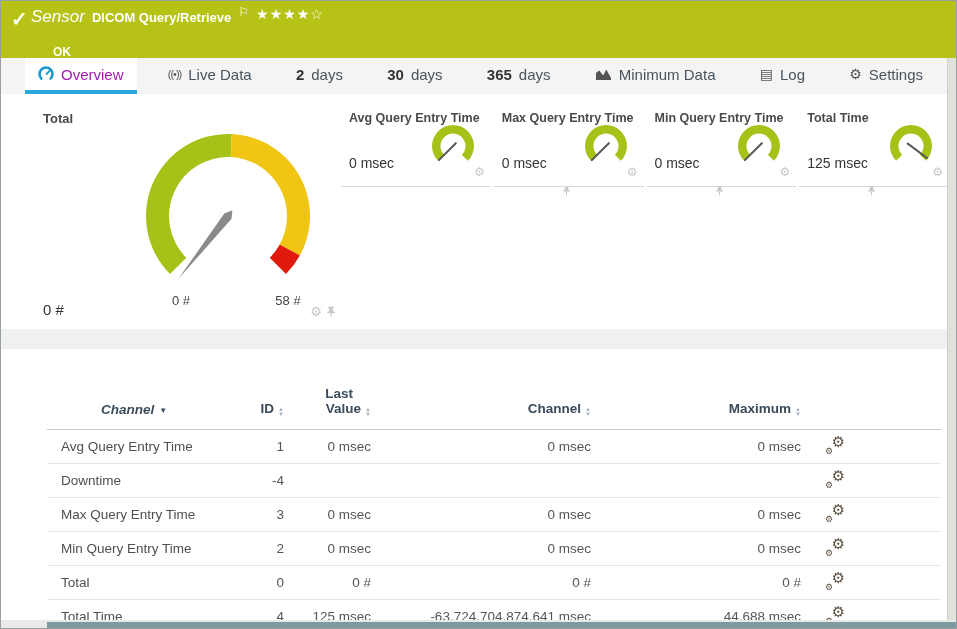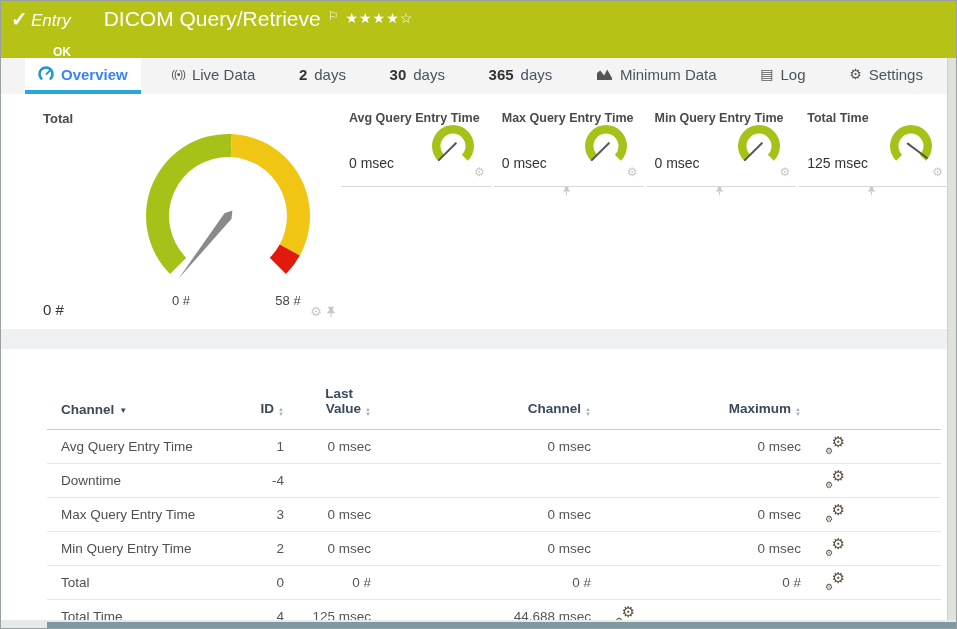--- a/index.html
+++ b/index.html
@@ -3,29 +3,29 @@
 <meta charset="utf-8">
 <style>
   html,body{margin:0;padding:0;background:#fff;font-family:"Liberation Sans",sans-serif;}
   .frame{position:relative;width:955px;height:627px;border:1px solid #98a0a0;overflow:hidden;background:#fff;}
 
   
   .topbar{position:absolute;left:0;top:0;right:0;height:57px;background:#b6c316;color:#fff;}
   .chk{position:absolute;left:10px;top:6px;font-size:20px;font-weight:bold;}
   .hline{position:absolute;left:30px;top:6px;display:flex;align-items:baseline;gap:7px;white-space:nowrap;}
   .kind{font-style:italic;font-size:17px;}
-  .ttl{font-size:21px;font-weight:normal;margin-left:26px;}
+  .ttl{font-size:13px;font-weight:bold;}
   .flag{font-size:12px;position:relative;top:-6px;}
   .stars{font-size:14px;letter-spacing:1px;position:relative;top:-3px;cursor:pointer;}
   .status{position:absolute;left:52px;top:44px;font-size:12px;font-weight:bold;}
 
   
   .tabbar{position:absolute;left:0;top:57px;right:0;height:36px;background:#f4f4f5;display:flex;justify-content:space-between;box-sizing:border-box;padding:0 20px 0 24px;}
   .tab{display:flex;align-items:center;gap:7px;padding:0 13px;font-size:15px;color:#4a545e;border-bottom:4px solid transparent;box-sizing:border-box;cursor:pointer;white-space:nowrap;}
-  .tab.active{background:#fff;border-bottom-color:#2ba6dc;color:#3b82f6;font-weight:bold;align-items:center;}
+  .tab.active{background:#fff;border-bottom-color:#2ba6dc;color:#a21caf;font-weight:normal;align-items:center;}
   .tab .num{font-weight:bold;color:#333;}
   .tab .ticon{color:#555;display:inline-flex;align-items:center;font-size:14px;}
   .tab .live-glyph{font-size:11px;letter-spacing:-1px;}
 
   
   .gaugesec{position:absolute;left:32px;top:100px;width:916px;height:228px;background:#fff;border-bottom:1px solid #d5d5d5;}
   .ptitle{position:absolute;left:10px;top:10px;font-size:13px;font-weight:bold;color:#4a4a4a;}
   .bigpanel{position:absolute;left:0;top:0;width:308px;height:228px;}
   .bigsvg{position:absolute;left:103px;top:23px;}
   .scale-lbl{position:absolute;width:44px;text-align:center;font-size:13px;color:#444;top:192px;}
@@ -43,21 +43,21 @@
   .mini svg{position:absolute;left:88px;top:20px;}
   .mini .gp{right:6px;top:64px;}
   .mini .gp .gear{font-size:12px;}
 
   .band{position:absolute;left:0;right:0;top:328px;height:20px;background:#eef0f1;}
 
   
   .tablesec{position:absolute;left:46px;top:348px;width:894px;bottom:6px;background:#fff;font-size:13.5px;overflow:hidden;}
   .thead{display:grid;grid-template-columns:160px 77px 87px 220px 210px 1fr;align-items:end;height:80px;border-bottom:1px solid #c9c9c9;color:#3a4a5a;font-weight:bold;}
   .th{padding-bottom:12px;text-align:right;cursor:pointer;white-space:nowrap;}
-  .th-channel{text-align:left;padding-left:14px;}
+  .th-channel{text-align:center;padding-left:14px;font-style:italic;}
   .th-last .l1{display:block;margin-right:18px;}
   .sortpair{display:inline-flex;flex-direction:column;font-size:6px;line-height:5px;color:#aab4bd;margin-left:4px;vertical-align:2px;}
   .sorted-arrow{font-size:8px;color:#3a4a5a;margin-left:5px;vertical-align:1px;}
   .row{display:grid;grid-template-columns:160px 77px 87px 220px 210px 1fr;height:33px;align-items:center;border-bottom:1px solid #e6e6e6;color:#555;}
   .cell{text-align:right;white-space:nowrap;}
   .cell-channel{text-align:left;padding-left:14px;color:#4f4f4f;}
   .cell-icon{text-align:left;padding-left:24px;}
   .chset{position:relative;display:inline-block;width:20px;height:18px;color:#5e5142;cursor:pointer;}
   .chset .g1{position:absolute;right:0;top:-3px;font-size:15px;}
   .chset .g2{position:absolute;left:0;bottom:-2px;font-size:9px;}
@@ -68,21 +68,21 @@
   .scrollstrip{position:absolute;right:0;top:57px;bottom:8px;width:8px;background:#dfe2da;border-left:1px solid #cdd1c6;}
 </style>
 </head>
 <body>
 
 <div class="frame">
 
   <header class="topbar">
     <span class="chk">✓</span>
     <div class="hline">
-      <span class="kind">Entry</span>
+      <span class="kind">Sensor</span>
       <span class="ttl">DICOM Query/Retrieve</span>
       <span class="flag">⚐</span>
       <span class="stars">★★★★☆</span>
     </div>
     <div class="status">OK</div>
   </header>
 
   <nav class="tabbar">
       <div class="tab active">
         <svg width="16" height="16" viewBox="0 0 16 16" class="ticon">
@@ -275,20 +275,21 @@
     <div class="cell">0 #</div>
     <div class="cell">0 #</div>
     <div class="cell cell-icon">
       <span class="chset"><span class="g1">⚙</span><span class="g2">⚙</span></span>
     </div>
   </div>
         <div class="row">
     <div class="cell cell-channel">Total Time</div>
     <div class="cell">4</div>
     <div class="cell">125 msec</div>
+    <div class="cell">-63,724,704,874,641 msec</div>
     <div class="cell">44,688 msec</div>
     <div class="cell cell-icon">
       <span class="chset"><span class="g1">⚙</span><span class="g2">⚙</span></span>
     </div>
   </div>
       </div>
   </section>
 
   <div class="fgray"></div>
   <div class="fteal"></div>

